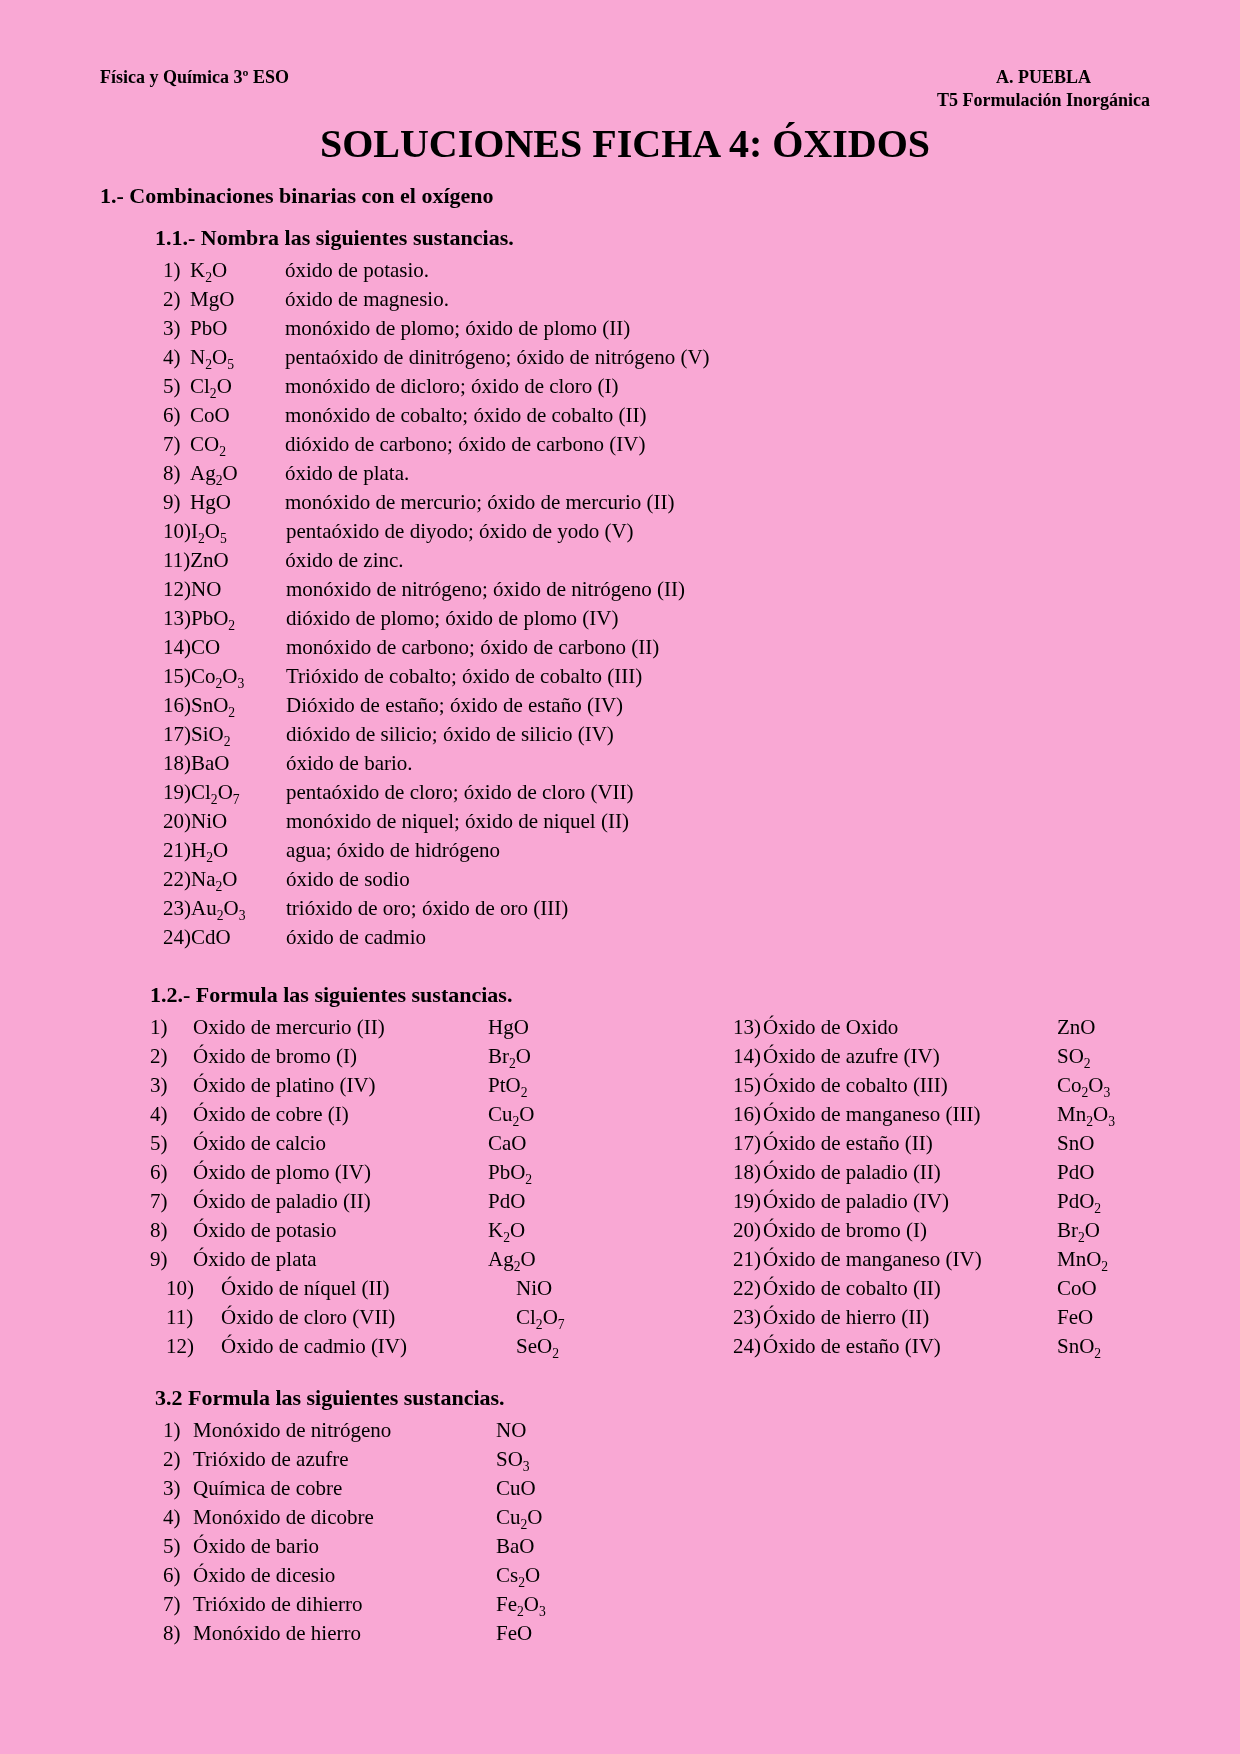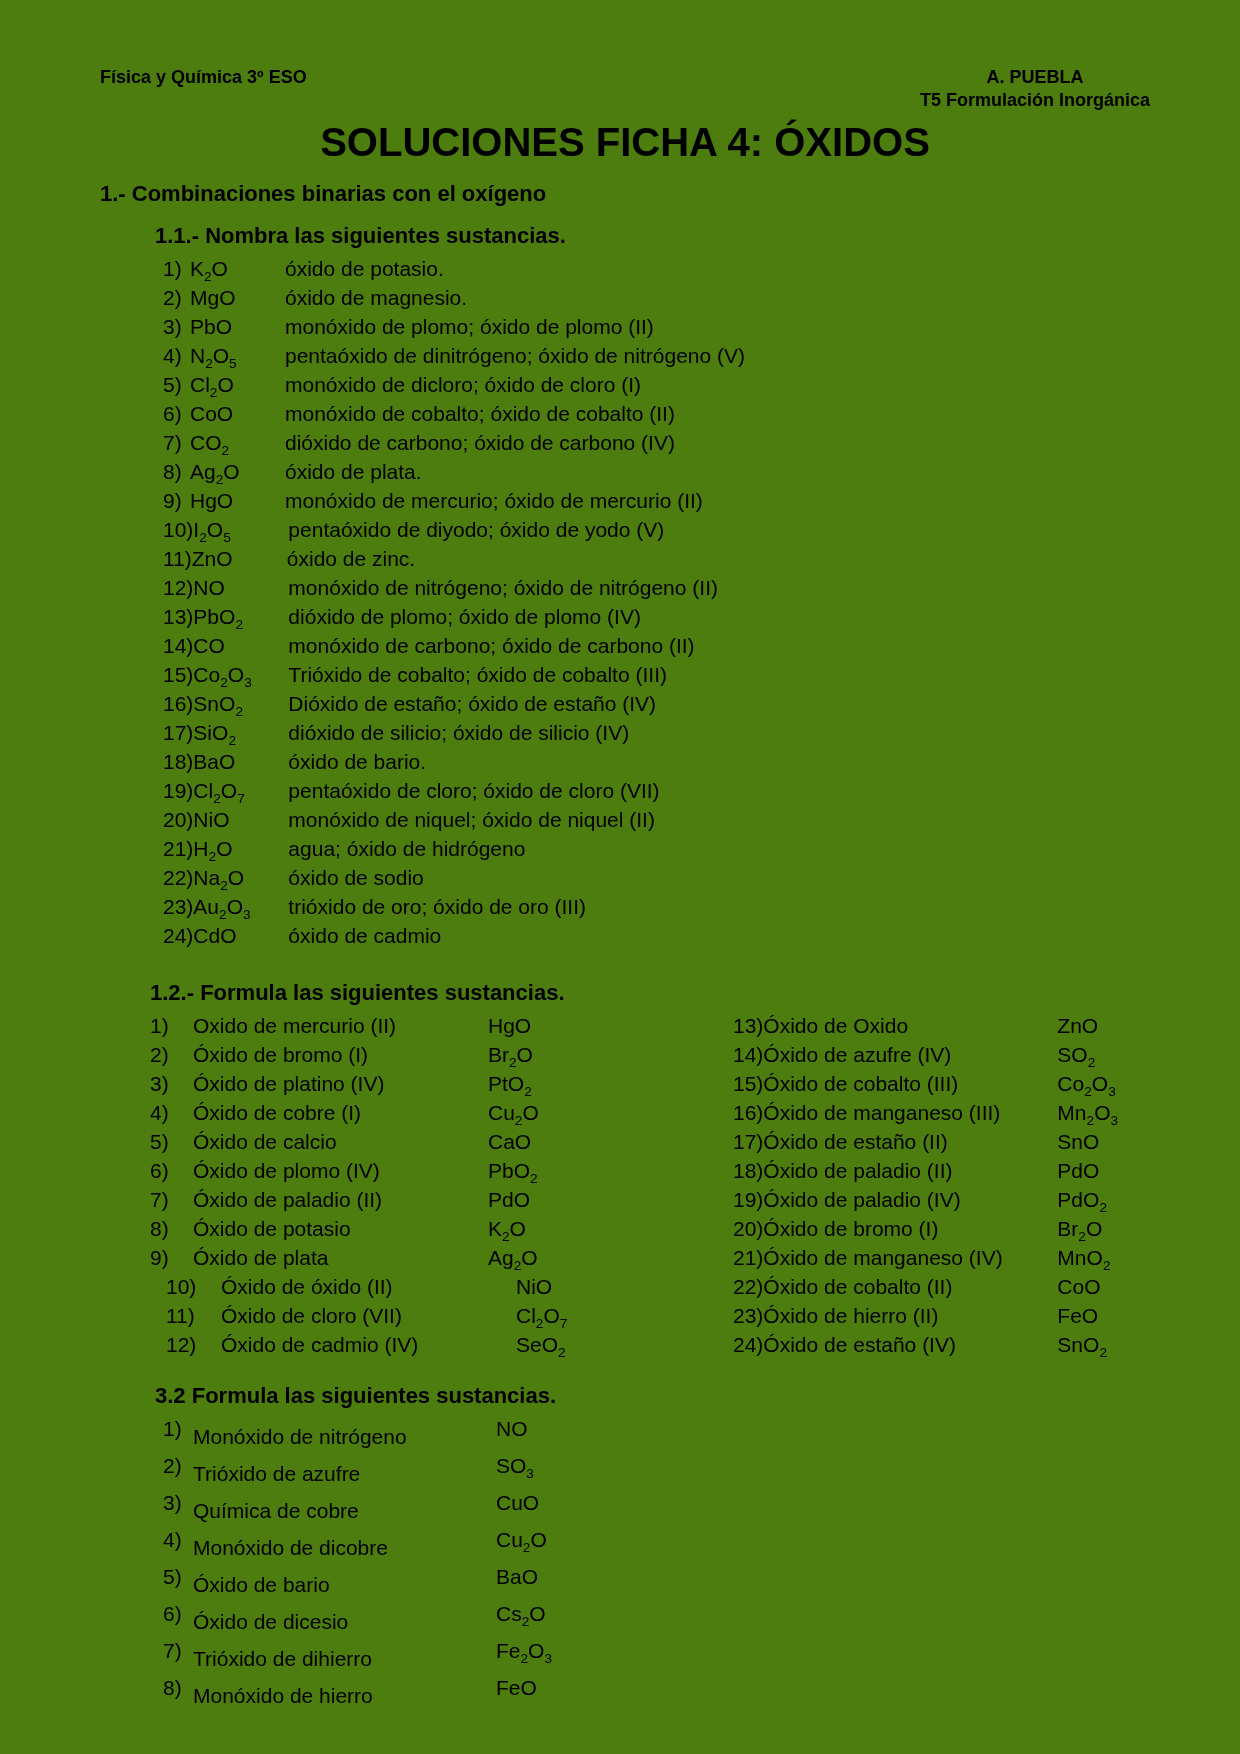--- a/index.html
+++ b/index.html
@@ -1,18 +1,18 @@
 <!DOCTYPE html>
 <html><head>
 <meta charset="utf-8">
 <style>
   html,body { margin:0; padding:0; background:#e8e8e8; }
   .page {
-    width:1240px; height:1754px; background:#4d7c0f; color:#000;
-    font-family:Liberation Sans, sans-serif;
+    width:1240px; height:1754px; background:#f9a8d4; color:#000;
+    font-family:Liberation Serif, serif;
     position:relative; overflow:hidden; box-sizing:border-box;
     padding:66px 90px 0 100px;
   }
   
   .hdr { display:flex; justify-content:space-between; align-items:flex-start; }
   .hdr-left { font-weight:bold; font-size:18px; line-height:23px; }
   .hdr-right { font-weight:bold; font-size:18px; line-height:23px; text-align:center; }
   
   .title { text-align:center; font-weight:bold; font-size:40px; margin-top:8px; }
   
@@ -35,21 +35,21 @@
   .r2 .t2 { min-width:289px; flex:0 0 auto; padding-right:6px; }
   .r2 .f2 { flex:0 0 auto; }
   .r2.ind { margin-left:16px; }
   .r2.ind .n2 { min-width:55px; }
   .colR .r2 .n2 { min-width:30px; }
   .colR .r2 .t2 { min-width:288px; }
   
   .list32 { margin-left:63px; margin-top:5px; font-size:21px; line-height:29px; }
   .r3 { display:flex; }
   .r3 .n3 { min-width:30px; flex:0 0 auto; }
-  .r3 .t3 { min-width:297px; flex:0 0 auto; padding-right:6px;margin-top:8px; }
+  .r3 .t3 { min-width:297px; flex:0 0 auto; padding-right:6px; }
   .r3 .f3 { flex:0 0 auto; }
   sub { font-size:0.65em; line-height:0; }
 </style>
 </head>
 <body>
 
 <div class="page">
 
   <div class="hdr">
     <span class="hdr-left">Física y Química 3º ESO</span>
@@ -231,21 +231,21 @@
           <span class="t2">Óxido de potasio</span>
           <span class="f2">K<sub>2</sub>O</span>
         </div>
       <div class="r2">
           <span class="n2">9)</span>
           <span class="t2">Óxido de plata</span>
           <span class="f2">Ag<sub>2</sub>O</span>
         </div>
       <div class="r2 ind">
           <span class="n2">10)</span>
-          <span class="t2">Óxido de óxido (II)</span>
+          <span class="t2">Óxido de níquel (II)</span>
           <span class="f2">NiO</span>
         </div>
       <div class="r2 ind">
           <span class="n2">11)</span>
           <span class="t2">Óxido de cloro (VII)</span>
           <span class="f2">Cl<sub>2</sub>O<sub>7</sub></span>
         </div>
       <div class="r2 ind">
           <span class="n2">12)</span>
           <span class="t2">Óxido de cadmio (IV)</span>

